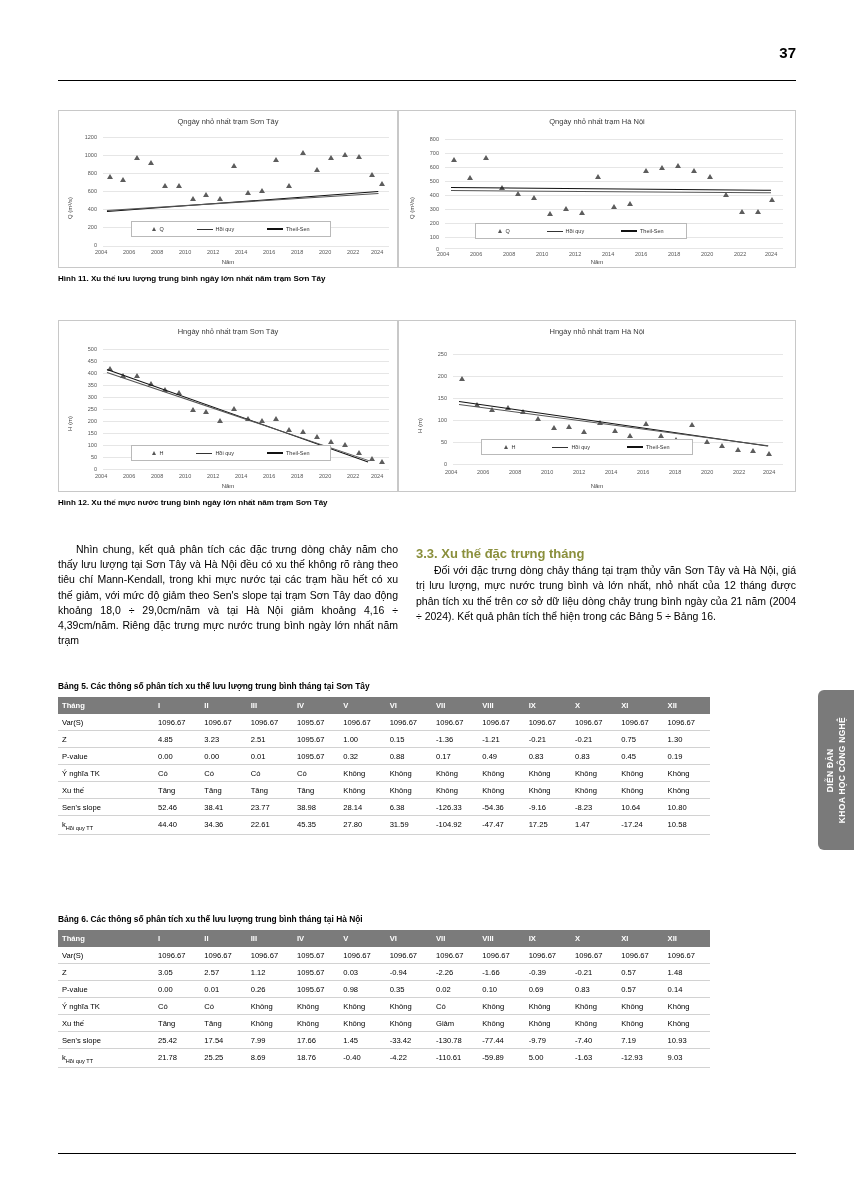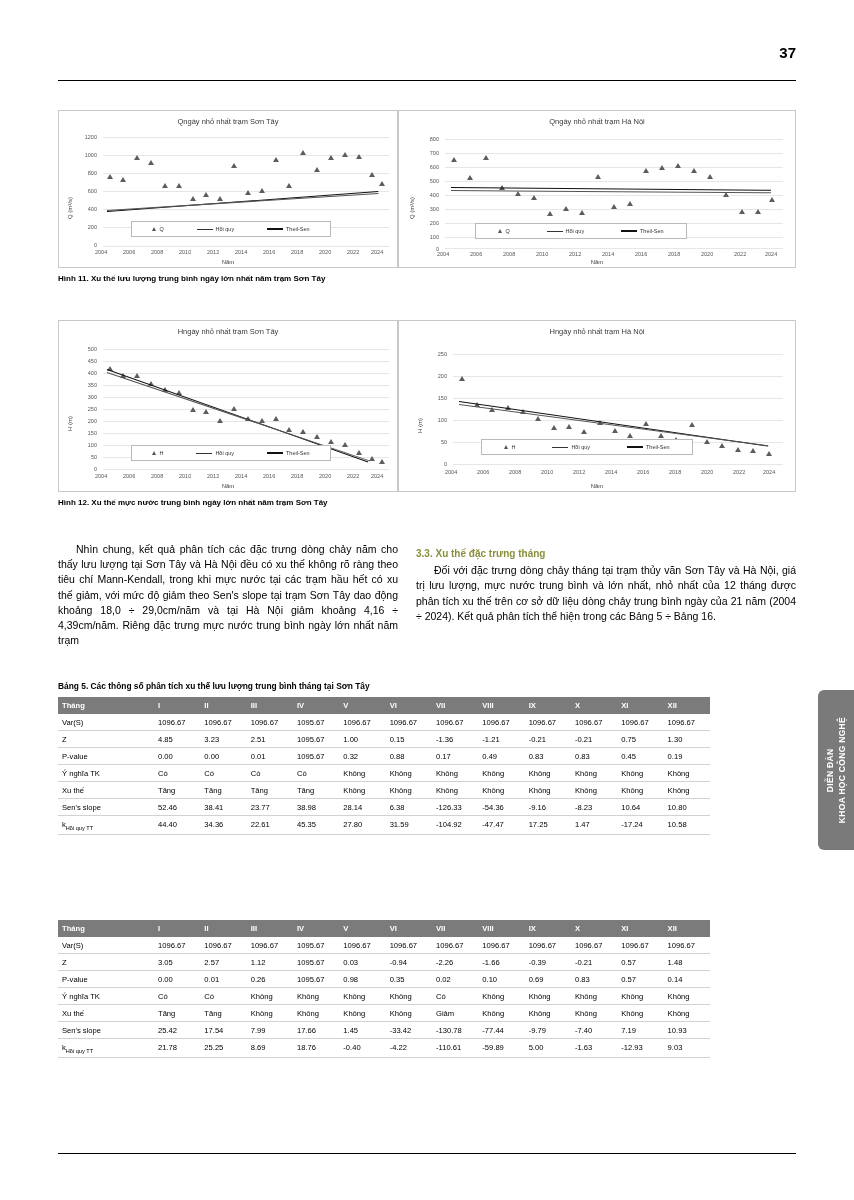--- a/index.html
+++ b/index.html
@@ -74,21 +74,21 @@
     width:0;height:0;border-left:2.5px solid transparent;border-right:2.5px solid transparent;
     border-bottom:4px solid #555;
   }
   .legend .ln{width:16px;height:0;border-top:1.4px solid #333;display:inline-block;}
   .legend .ln.thick{border-top:2.2px solid #111;}
 
   
   .col{position:absolute;font-size:10.5px;line-height:15.2px;text-align:justify;}
   .col p{margin:0;text-indent:18px;}
   .subhead{
-    color:#8a8f3c;font-weight:bold;font-size:10px;margin:4px 0 2px 0;
+    color:#8a8f3c;font-weight:bold;font-size:13px;margin:4px 0 2px 0;
   }
   
   .tbl-cap{font-size:8.4px;font-weight:bold;}
   table{border-collapse:collapse;width:100%;font-size:7.6px;}
   thead th{
     background:#7b7b7b;color:#fff;font-weight:bold;text-align:left;
     padding:4px 4px;border:none;
   }
   tbody td{
     padding:3.5px 4px;border-bottom:1px solid #d2d2d2;text-align:left;
@@ -575,20 +575,21 @@
           <td>17.25</td>
           <td>1.47</td>
           <td>-17.24</td>
           <td>10.58</td>
         </tr>
       </tbody>
     </table>
   </div>
 
   <div style="position:absolute;left:58px;top:914px;width:652px;">
+    <div class="tbl-cap">Bảng 6. Các thông số phân tích xu thế lưu lượng trung bình tháng tại Hà Nội</div>
     <table style="margin-top:6px;">
       <thead>
         <tr>
           <th style="width:88px;">Tháng</th>
           <th>I</th>
           <th>II</th>
           <th>III</th>
           <th>IV</th>
           <th>V</th>
           <th>VI</th>

